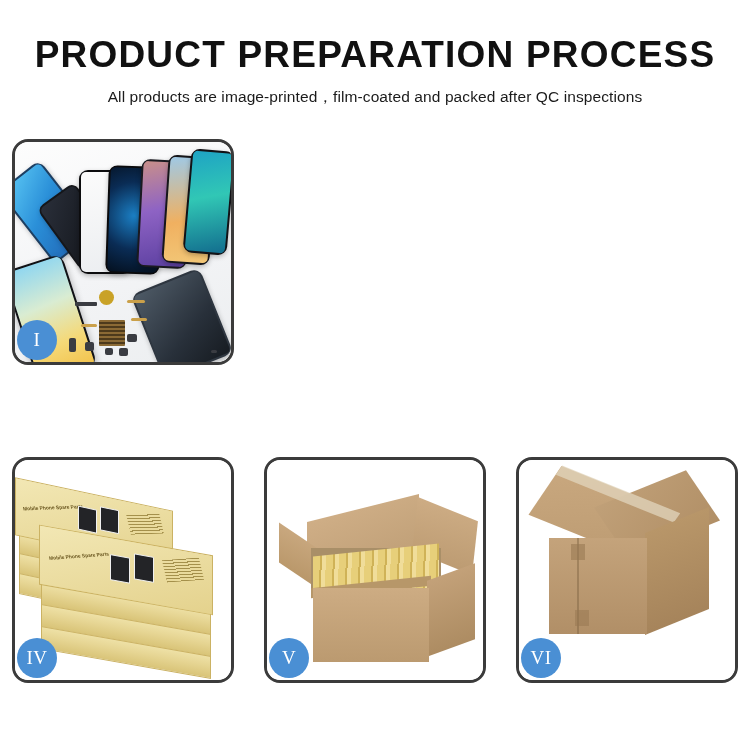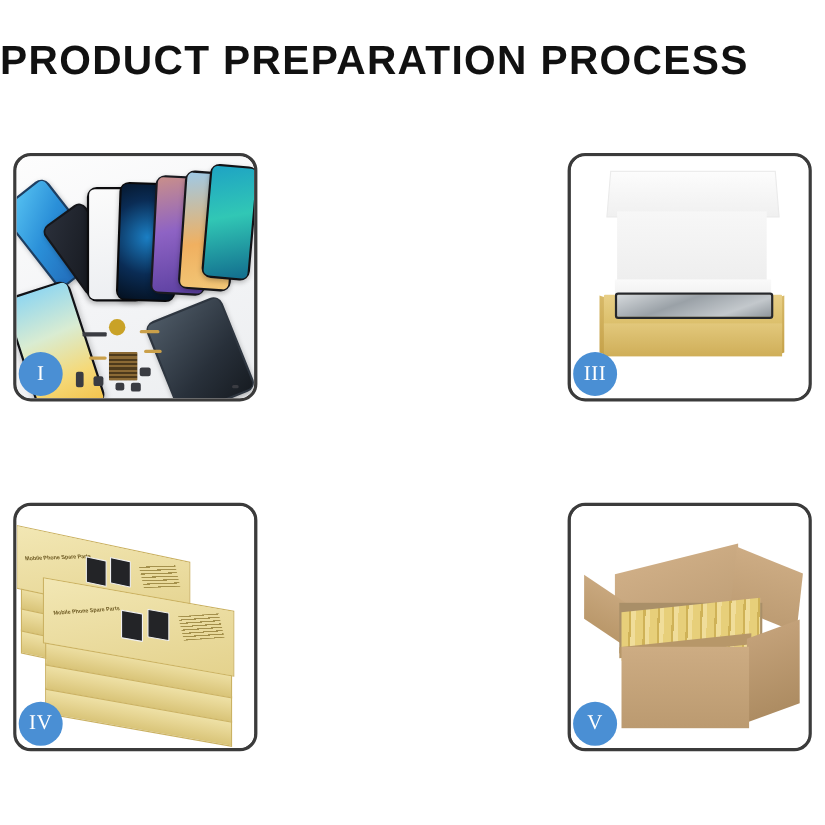--- a/index.html
+++ b/index.html
@@ -6,21 +6,21 @@
   body{
     width:750px;height:750px;
     background:#ffffff;
     font-family:"Liberation Sans", sans-serif;
     overflow:hidden;
     position:relative;
   }
   .page{position:relative;width:750px;height:750px;}
 
   
-  .header{position:absolute;left:0;top:0;width:750px;text-align:left;}
+  .header{position:absolute;left:0;top:0;width:750px;text-align:center;}
   .title{
     font-size:37px;
     letter-spacing:1.2px;
     font-weight:700;
     color:#111111;
     margin-top:36px;
     line-height:1;
     font-family:"Liberation Sans", sans-serif;
   }
   .subtitle{
@@ -293,20 +293,21 @@
     background:rgba(125,98,64,.45);
   }
 </style>
 </head>
 <body>
 
 <div class="page">
 
   <div class="header">
     <div class="title">PRODUCT PREPARATION PROCESS</div>
+    <div class="subtitle">All products are image-printed，film-coated and packed after QC inspections</div>
   </div>
 
   <div class="grid">
 
     <div class="row r1">
 
       <div class="panel">
         <div class="photo p1">
           <div class="ph ph-blue">
               <div class="scr"></div>
@@ -346,33 +347,20 @@
           <div class="part" style="left:70px;top:200px;width:9px;height:9px;border-radius:2px;"></div>
           <div class="part" style="left:90px;top:206px;width:8px;height:7px;border-radius:2px;"></div>
           <div class="part" style="left:54px;top:196px;width:7px;height:14px;border-radius:2px;"></div>
           <div class="part" style="left:104px;top:206px;width:9px;height:8px;border-radius:2px;"></div>
           <div class="part" style="left:196px;top:208px;width:6px;height:3px;border-radius:2px;"></div>
         </div>
         <div class="badge">I</div>
       </div>
 
 
-      <div class="panel">
-        <div class="photo p3">
-          <div class="b3-lid"></div>
-          <div class="b3-inner"></div>
-          <div class="b3-foam"></div>
-          <div class="b3-sideL"></div>
-          <div class="b3-sideR"></div>
-          <div class="b3-tray"></div>
-          <div class="b3-screen"></div>
-          <div class="b3-front"></div>
-        </div>
-        <div class="badge">III</div>
-      </div>
     </div>
 
     <div class="row r2">
 
       <div class="panel">
         <div class="photo p4">
           <div class="stack">
 
             <div class="sbox" style="left:4px;top:128px;width:148px;height:20px;transform:skewY(12deg);"></div>
             <div class="sbox" style="left:4px;top:108px;width:148px;height:20px;transform:skewY(12deg);"></div>
@@ -409,15 +397,28 @@
           <div class="c5-flapL"></div>
           <div class="c5-inner"></div>
           <div class="c5-goods"></div>
           <div class="c5-lip"></div>
           <div class="c5-side"></div>
           <div class="c5-front"></div>
         </div>
         <div class="badge">V</div>
       </div>
 
+      <div class="panel">
+        <div class="photo p6">
+          <div class="c6-top"></div>
+          <div class="c6-top2"></div>
+          <div class="c6-tape"></div>
+          <div class="c6-side"></div>
+          <div class="c6-front"></div>
+          <div class="c6-edge"></div>
+          <div class="c6-tab1"></div>
+          <div class="c6-tab2"></div>
+        </div>
+        <div class="badge">VI</div>
+      </div>
     </div>
   </div>
 </div>
 
 </body></html>

